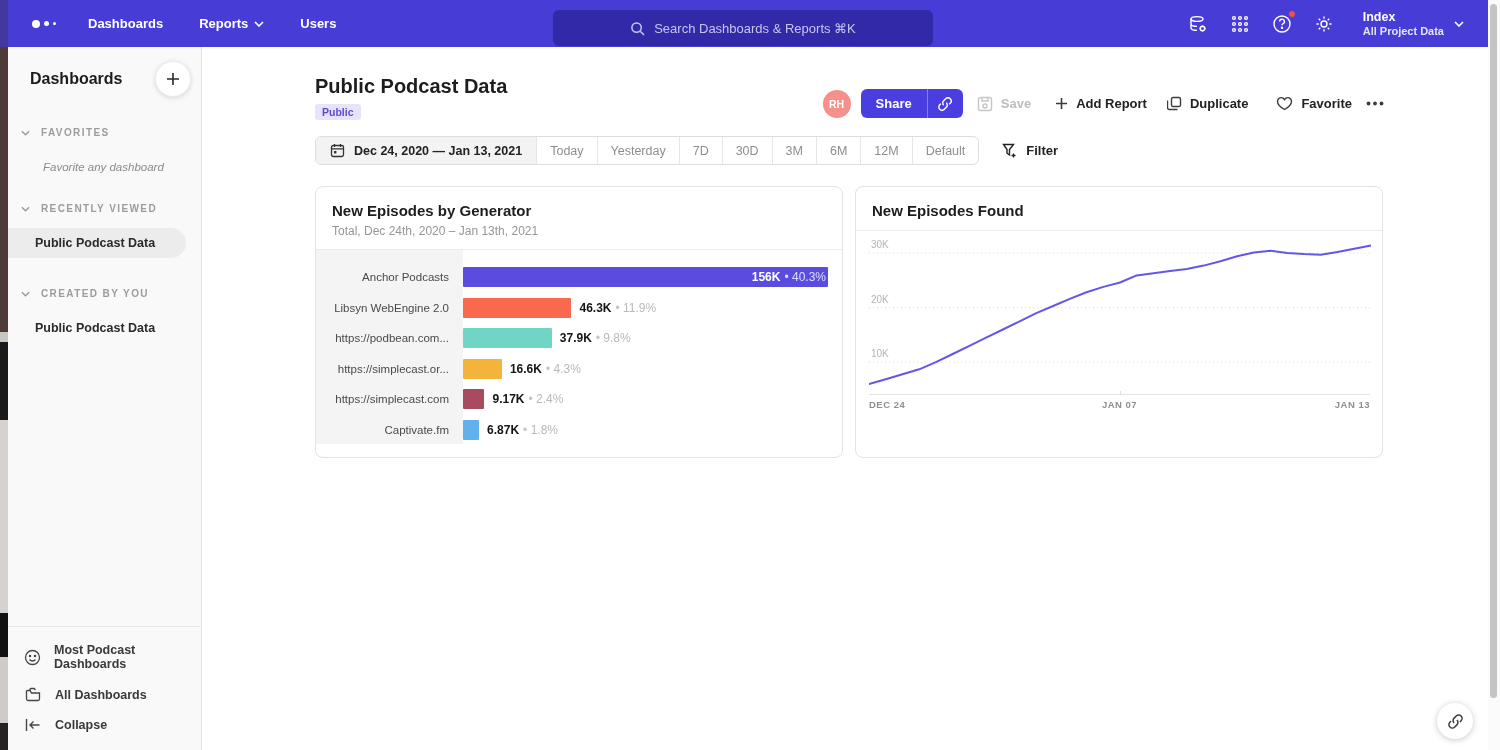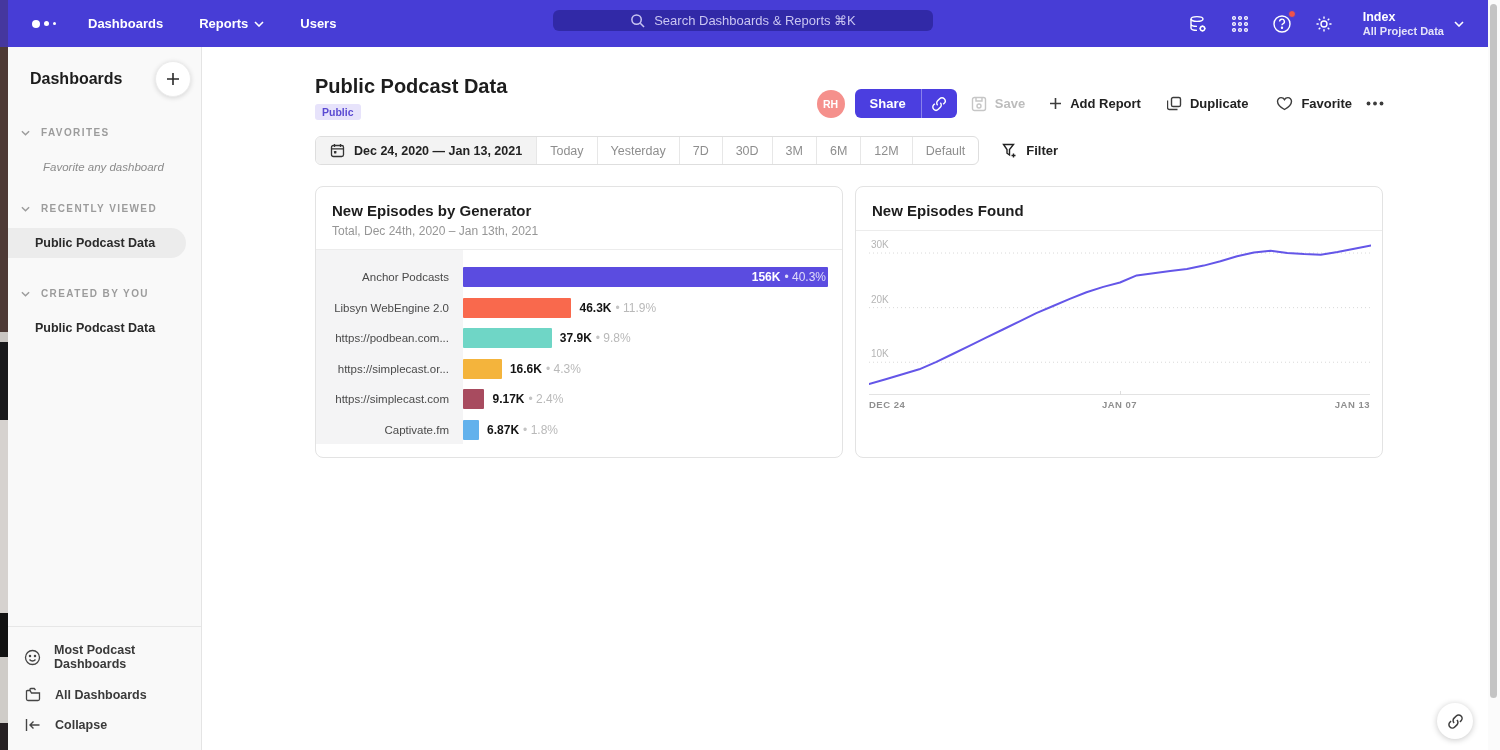--- a/index.html
+++ b/index.html
@@ -14,21 +14,21 @@
       #19191b 342px,#19191b 420px,#d6d2cf 420px,#d6d2cf 613px,#121212 613px,#121212 657px,
       #cfccc8 657px,#cfccc8 723px,#262123 723px,#262123 750px); }
 
   
   .topnav { position:absolute; left:8px; top:0; width:1480px; height:47px;
     background:#473dd6; display:flex; align-items:center; color:#fff; }
   .logo { display:flex; align-items:center; gap:4px; margin:0 32px 0 24px; }
   .logo i { background:#fff; border-radius:50%; display:block; }
   .logo i:nth-child(1){width:8px;height:8px;} .logo i:nth-child(2){width:5px;height:5px;} .logo i:nth-child(3){width:3px;height:3px;}
   .nav-item { font-size:13px; font-weight:700; margin-right:36px; display:flex; align-items:center; gap:6px; cursor:pointer; white-space:nowrap; }
-  .searchbar { position:absolute; left:545px; top:10px; width:380px; height:21px; border-radius:6px;
+  .searchbar { position:absolute; left:545px; top:10px; width:380px; height:36px; border-radius:6px;
     background:rgba(10,5,80,.35); display:flex; align-items:center; justify-content:center; gap:9px;
     color:#c9c5f2; font-size:13px; cursor:text; }
   .nav-right { margin-left:auto; display:flex; align-items:center; gap:20px; padding-right:24px; }
   .nav-icon { position:relative; width:22px; height:22px; display:flex; align-items:center; justify-content:center; cursor:pointer; color:#fff; }
   .nav-badge { position:absolute; top:-3px; right:-3px; width:8px; height:8px; border-radius:50%; background:#f0524a; border:1.5px solid #473dd6; }
   .project { display:flex; align-items:center; gap:10px; margin-left:8px; cursor:pointer; }
   .project .name { font-size:12.5px; font-weight:700; line-height:15px; }
   .project .scope { font-size:11px; font-weight:600; opacity:.85; line-height:13px; }
 
   
@@ -59,21 +59,21 @@
 
   .actions { position:absolute; top:42px; right:104px; display:flex; align-items:center; height:29px; }
   .avatar { width:28px; height:28px; border-radius:50%; background:#f5908c; color:#fff;
     font-size:10.5px; font-weight:700; display:flex; align-items:center; justify-content:center; cursor:pointer; }
   .share-split { display:flex; align-items:stretch; height:29px; border-radius:6px; overflow:hidden; margin-left:10px; cursor:pointer; }
   .share-main { background:#4b3ee0; color:#fff; font-size:13px; font-weight:700; display:flex; align-items:center; padding:0 15px; }
   .share-link { background:#4b3ee0; border-left:1px solid rgba(255,255,255,.35); width:36px; display:flex; align-items:center; justify-content:center; color:#fff; }
   .act-btn { display:flex; align-items:center; gap:8px; font-size:13px; font-weight:700; color:#222; cursor:pointer; white-space:nowrap; }
   .act-btn .ic { display:flex; color:#3c3c3c; }
   .act-btn.disabled { color:#bdbdbd; cursor:default; } .act-btn.disabled .ic { color:#c6c6c6; }
-  .ml14{margin-left:14px;} .ml24{margin-left:24px;} .ml26{margin-left:26px;} .ml28{margin-left:28px;}
+  .ml14{margin-left:14px;} .ml24{margin-left:24px;} .ml26{margin-left:20px;} .ml28{margin-left:28px;}
 
   .date-row { position:absolute; left:113px; top:89px; display:flex; align-items:center; }
   .date-group { display:flex; align-items:stretch; height:29px; border:1px solid #dedede; border-radius:6px; overflow:hidden; background:#fff; }
   .date-seg { display:flex; align-items:center; gap:9px; background:#f3f3f3; padding:0 14px;
     font-size:12.5px; font-weight:700; color:#222; cursor:pointer; }
   .range-seg { display:flex; align-items:center; padding:0 13px; border-left:1px solid #e7e7e7;
     font-size:12.5px; font-weight:500; color:#8e8e8e; cursor:pointer; }
   .filter-btn { display:flex; align-items:center; gap:8px; margin-left:23px; font-size:13px; font-weight:700; color:#222; cursor:pointer; }
 
   

